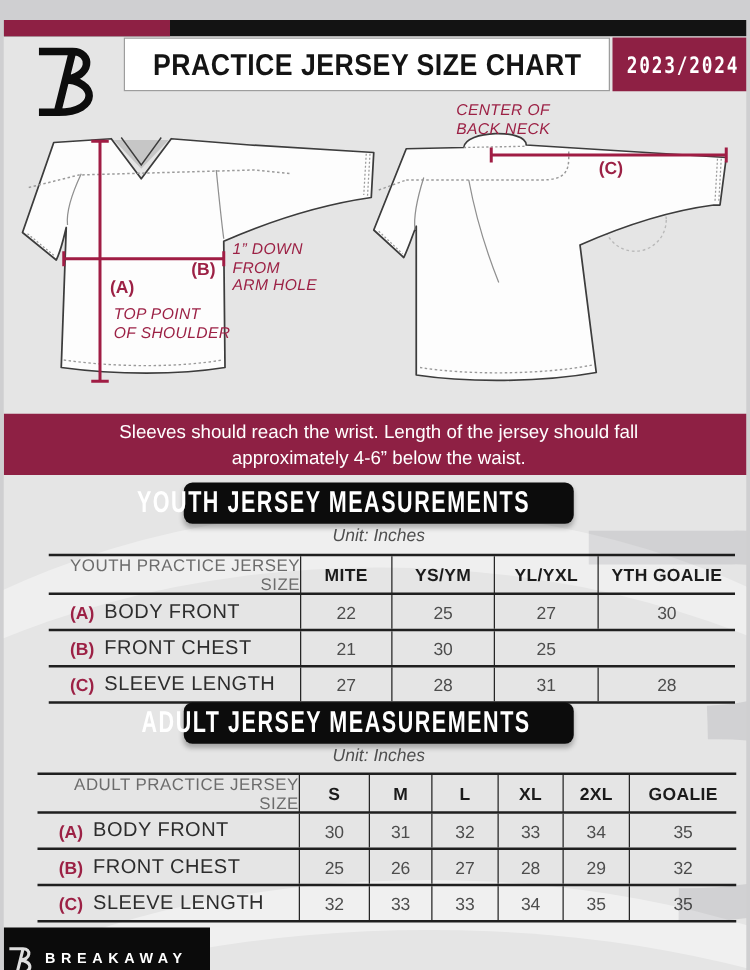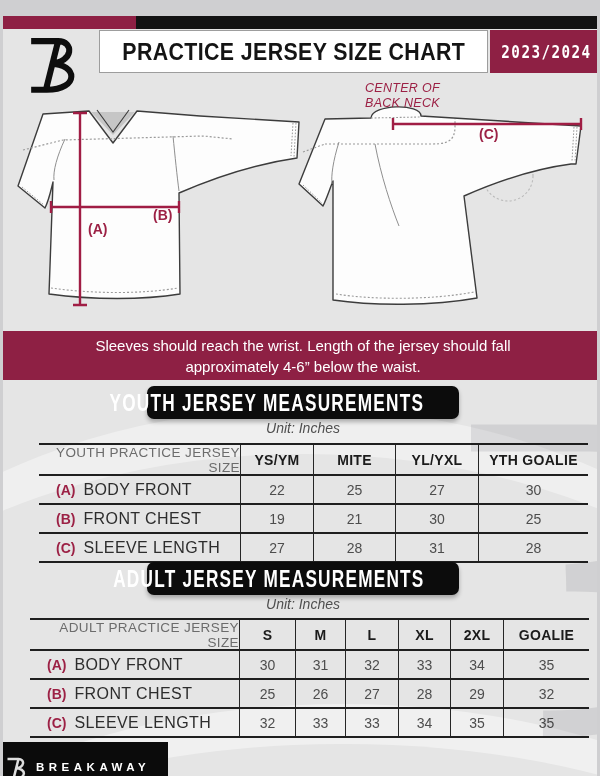--- a/index.html
+++ b/index.html
@@ -137,57 +137,61 @@
       <path d="M571 51 L569 85 M574 51 L572 86" fill="none" stroke="#9a9a9a" stroke-width="1" stroke-dasharray="1.6 1.6"></path>
       <path d="M300 109 L319 127" fill="none" stroke="#9a9a9a" stroke-width="1" stroke-dasharray="1.6 1.6"></path>
 
       <g stroke="#a01d44" stroke-width="2.4">
         <path d="M390 48 L578 48 M390 42 L390 54 M578 42 L578 54" fill="none"></path>
       </g>
     </g>
   </svg>
 
   <div class="lbl key" id="lbl-b-key">(B)</div>
+  <div class="lbl desc" id="lbl-b-desc">1” DOWN
+FROM
+ARM HOLE</div>
   <div class="lbl key" id="lbl-a-key">(A)</div>
+  <div class="lbl desc" id="lbl-a-desc">TOP POINT
+OF SHOULDER</div>
   <div class="lbl desc" id="lbl-c-desc">CENTER OF
 BACK NECK</div>
   <div class="lbl key" id="lbl-c-key">(C)</div>
 
   <div class="notice">Sleeves should reach the wrist. Length of the jersey should fall
 approximately 4-6” below the waist.</div>
 
   <div class="section-title" id="youth-title">
     <span>YOUTH JERSEY MEASUREMENTS</span>
   </div>
   <div class="unit" id="youth-unit">Unit: Inches</div>
 
   <div class="table" id="youth-table">
     <div class="trow head">
       <div>YOUTH PRACTICE JERSEY SIZE</div>
+      <div>MITE</div>
       <div>YS/YM</div>
-      <div>MITE</div>
       <div>YL/YXL</div>
       <div>YTH GOALIE</div>
     </div>
     <div class="trow">
       <div>
         <span class="rkey">(A)</span>
         <span class="rlabel">BODY FRONT</span>
       </div>
       <div>22</div>
       <div>25</div>
       <div>27</div>
       <div>30</div>
     </div>
     <div class="trow">
       <div>
         <span class="rkey">(B)</span>
         <span class="rlabel">FRONT CHEST</span>
       </div>
-      <div>19</div>
       <div>21</div>
       <div>30</div>
       <div>25</div>
     </div>
     <div class="trow">
       <div>
         <span class="rkey">(C)</span>
         <span class="rlabel">SLEEVE LENGTH</span>
       </div>
       <div>27</div>

